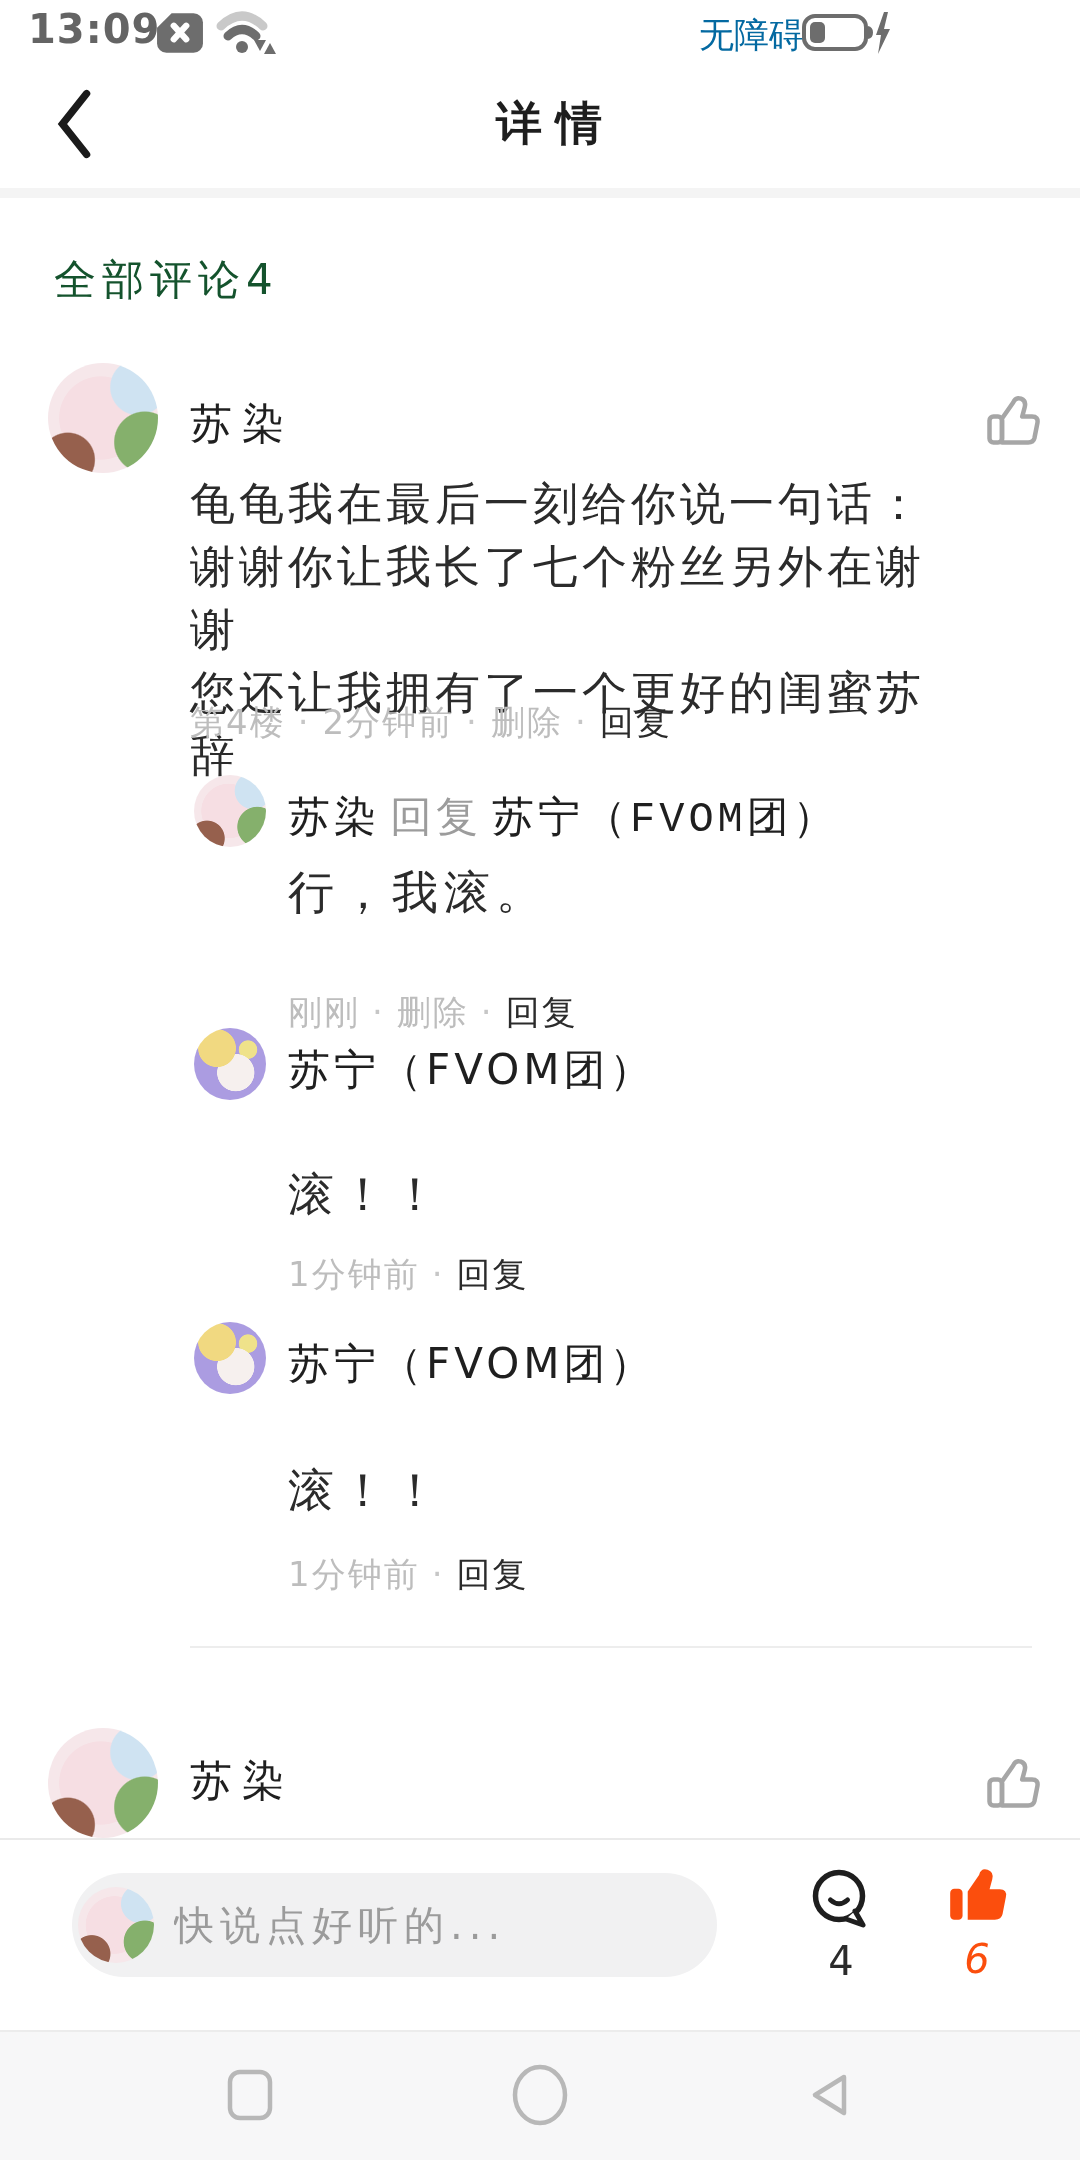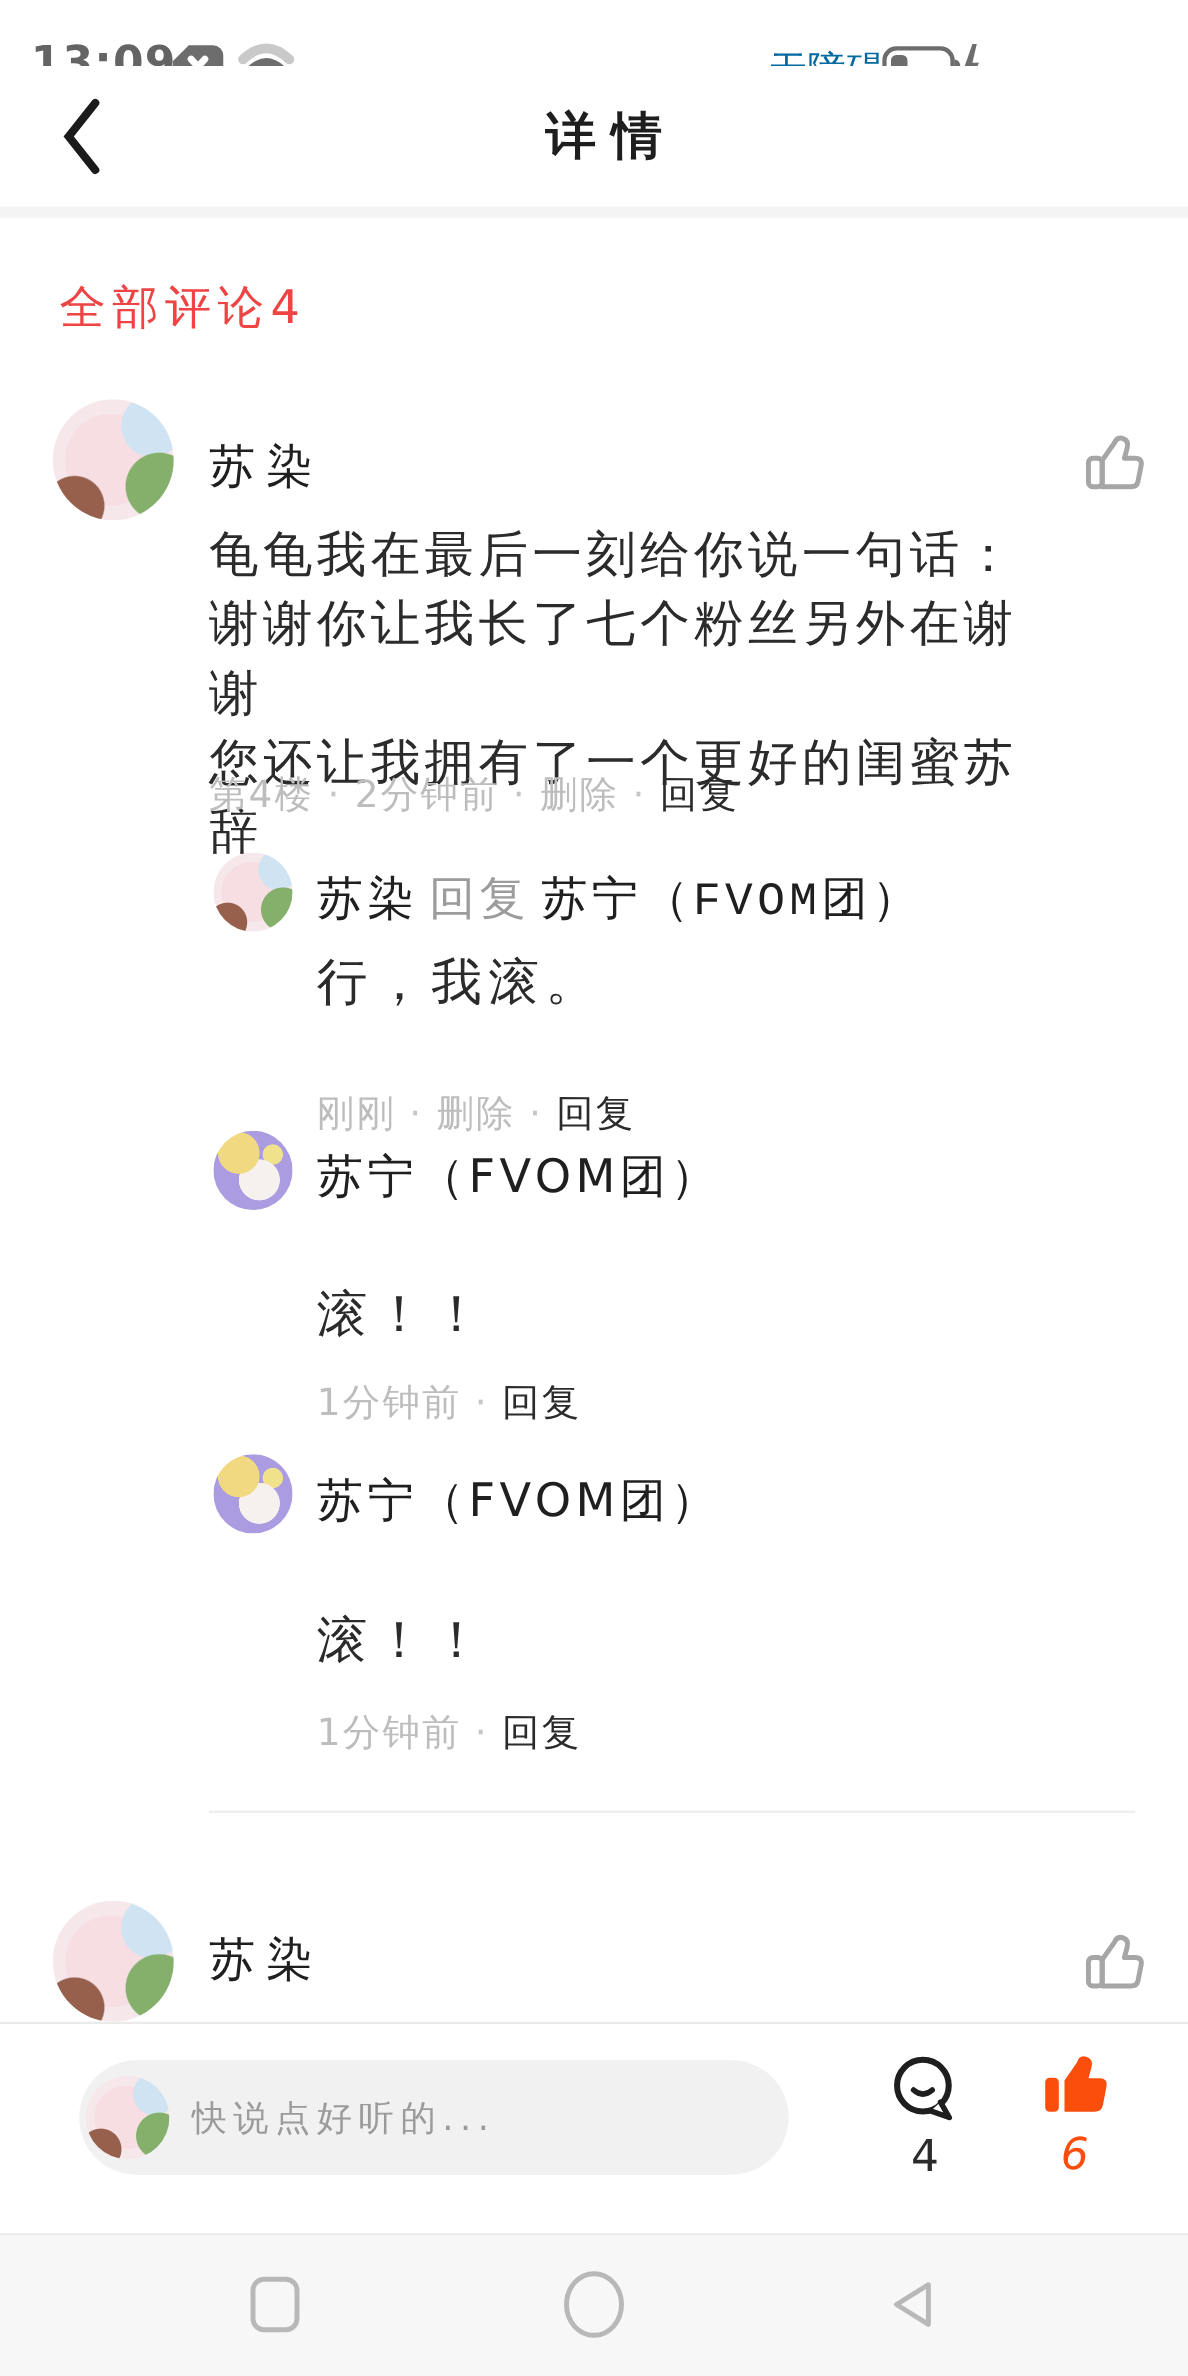--- a/index.html
+++ b/index.html
@@ -5,36 +5,36 @@
   * { box-sizing: border-box; }
   html,body { margin:0; padding:0; }
   body {
     width:1080px; height:2160px;
     font-family:"DejaVu Sans", sans-serif;
     background:#ffffff;
   }
   #screen { position:relative; width:1080px; height:2160px; overflow:hidden; background:#fff; }
 
   
-  .status-bar { position:absolute; top:0; left:0; width:904px; height:60px; background:#fff;margin-top:28px; }
+  .status-bar { position:absolute; top:0; left:0; width:904px; height:60px; background:#fff; }
   .sb-time { position:absolute; left:28px; top:6px; font-size:40px; font-weight:600; color:#646464; letter-spacing:1px; }
   .sb-sim { position:absolute; left:156px; top:12px; }
   .sb-wifi { position:absolute; left:216px; top:8px; }
   .sb-acc { position:absolute; right:100px; top:12px; font-size:35px; color:#0369a1; }
   .sb-batt { position:absolute; right:12px; top:10px; }
 
   
   .header { position:absolute; top:60px; left:0; width:1080px; height:128px; background:#fff; }
   .back-btn { position:absolute; left:44px; top:28px; width:60px; height:76px; display:flex; align-items:center; justify-content:center; }
   .page-title { position:absolute; left:0; top:0; width:1080px; height:128px; display:flex; align-items:center; justify-content:center;
     font-size:46px; font-weight:600; color:#1e1e1e; letter-spacing:14px;padding-left:32px; }
   .header-band { position:absolute; top:188px; left:0; width:1080px; height:10px; background:#f4f4f4; }
 
   
-  .section-title { position:absolute; left:54px; top:252px; font-size:42px; color:#ef4444; letter-spacing:6px; }
+  .section-title { position:absolute; left:54px; top:252px; font-size:42px; color:#14532d; letter-spacing:6px; }
 
   
   .avatar { border-radius:50%; overflow:hidden; }
   .avatar-suran {
     background:
       radial-gradient(circle at 18% 88%, #96604d 0 20%, rgba(0,0,0,0) 21%),
       radial-gradient(circle at 88% 72%, #85b06c 0 24%, rgba(0,0,0,0) 25%),
       radial-gradient(circle at 82% 22%, #cfe3f2 0 22%, rgba(0,0,0,0) 23%),
       radial-gradient(circle at 48% 50%, #f6dee3 0 52%, rgba(0,0,0,0) 53%),
       #f6e7ea;
@@ -80,21 +80,21 @@
   
   .c2-avatar { position:absolute; left:48px; top:1728px; width:110px; height:110px; }
   .c2-name   { position:absolute; left:190px; top:1753px; font-size:42px; color:#1f1f1f; letter-spacing:10px; }
   .c2-like   { position:absolute; left:981px; top:1752px; width:64px; height:64px; }
 
   
   .bottom-bar { position:absolute; left:0; bottom:130px; width:1080px; height:192px; background:#fff; border-top:2px solid #eaeaea; }
   .input-pill { position:absolute; left:72px; top:33px; width:645px; height:104px; background:#f1f1f2; border-radius:52px; display:flex; align-items:center; }
   .pill-avatar { width:76px; height:76px; margin-left:6px; flex:0 0 auto; }
   .pill-input { flex:1; margin-left:18px; margin-right:30px; border:none; outline:none; background:transparent;
-    font-size:32px; color:#a16207; font-family:"DejaVu Sans", sans-serif; letter-spacing:6px; }
+    font-size:40px; color:#a16207; font-family:"DejaVu Sans", sans-serif; letter-spacing:6px; }
   .pill-input::placeholder { color:#9b9b9b; }
   .comment-btn { position:absolute; left:808px; top:26px; width:66px; text-align:center; }
   .comment-count { margin-top:2px; font-size:40px; color:#2b2b2b; }
   .like-btn { position:absolute; left:944px; top:22px; width:66px; text-align:center; }
   .like-count { margin-top:4px; font-size:40px; color:#fb4e0d; font-style:italic; }
 
   
   .nav-bar { position:absolute; left:0; bottom:0; width:1080px; height:130px; background:#f7f7f8; border-top:2px solid #ececec; }
   .nav-btn { position:absolute; top:0; height:130px; display:flex; align-items:center; justify-content:center; width:120px; }
   .nav-square { left:190px; }

